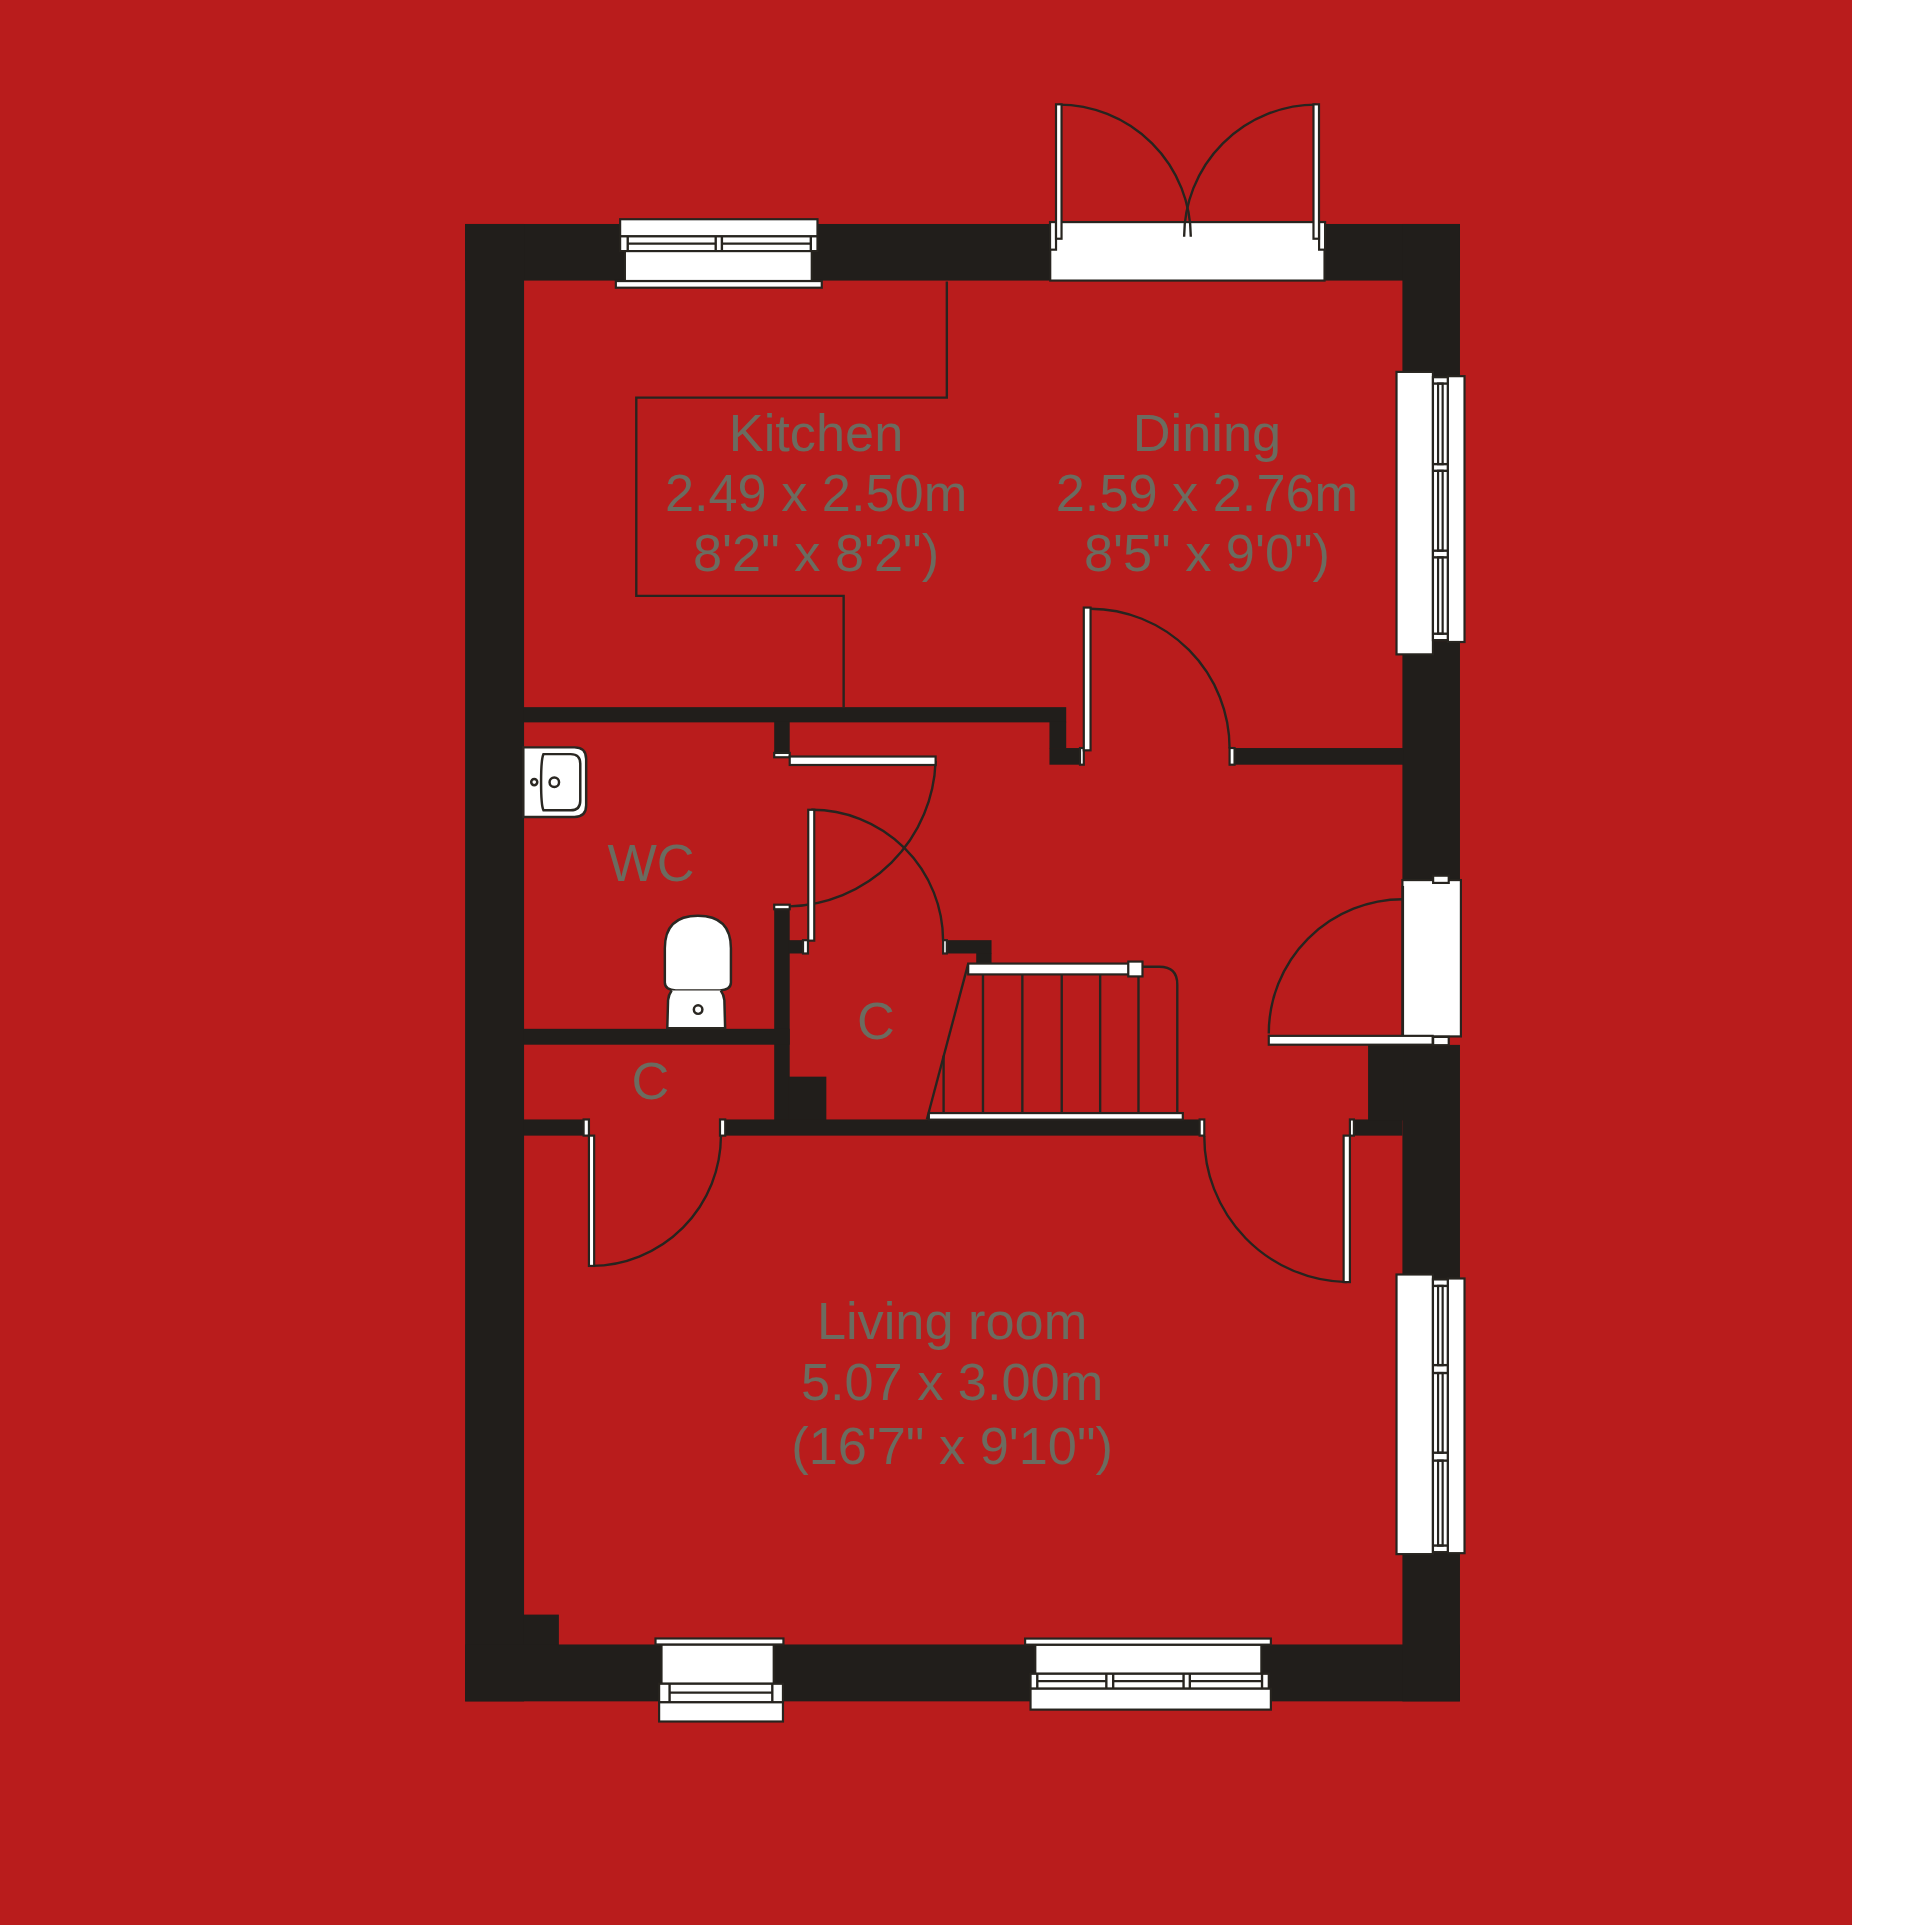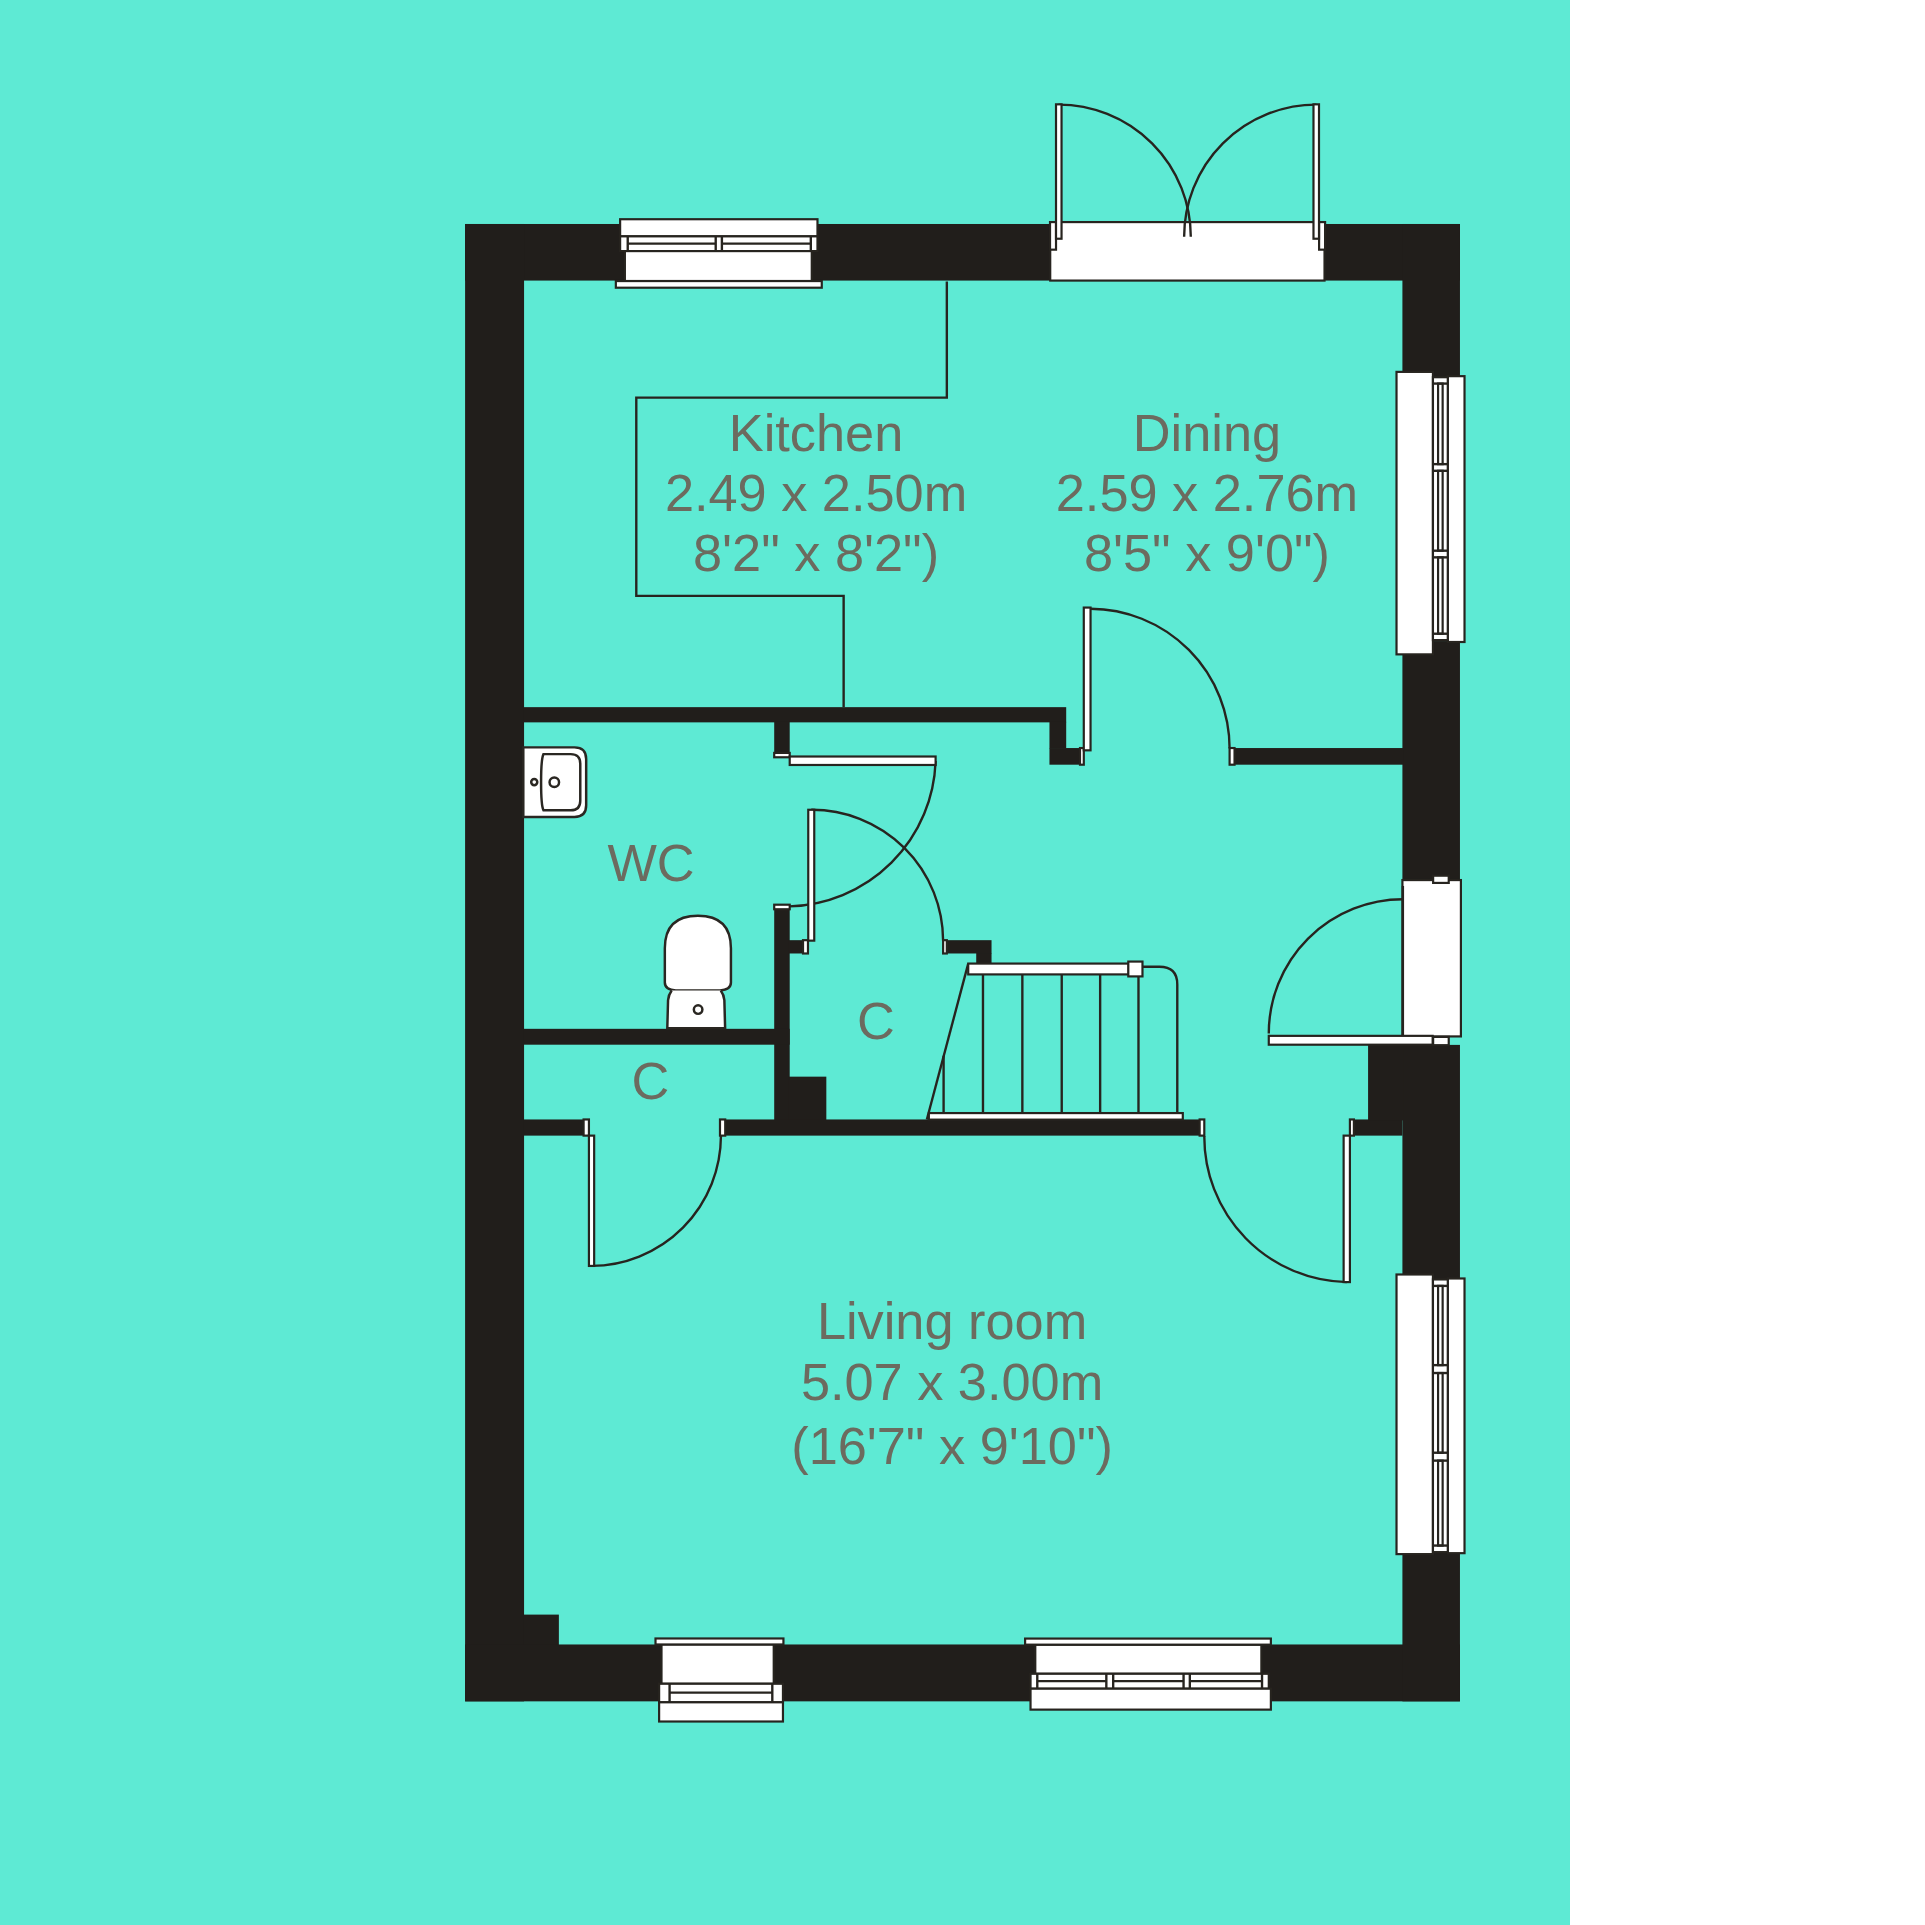--- a/index.html
+++ b/index.html
@@ -1,16 +1,16 @@
 <!DOCTYPE html>
 <html style="font-size:15px"><head>
 <meta charset="utf-8">
 <style>
   html,body{margin:0;padding:0;background:#ffffff;}
-  .pg{width:1570px;height:1926px;position:relative;background:#5eead4;overflow:hidden;}
+  .pg{width:1852px;height:1926px;position:relative;background:#b91c1c;overflow:hidden;}
   .w{fill:#211e1b;}
   .jm{fill:#ffffff;stroke:#27241f;stroke-width:2.3;}
   .ln{stroke:#27241f;stroke-width:2.5;fill:none;}
   .lf{fill:#ffffff;stroke:#27241f;stroke-width:2.3;}
   .fx{fill:#ffffff;stroke:#2a2722;stroke-width:2.6;}
   text{font-family:"Liberation Sans",sans-serif;fill:#6c6b5f;font-size:55px;text-anchor:middle;}
 </style>
 </head>
 <body>
 <div class="pg">

